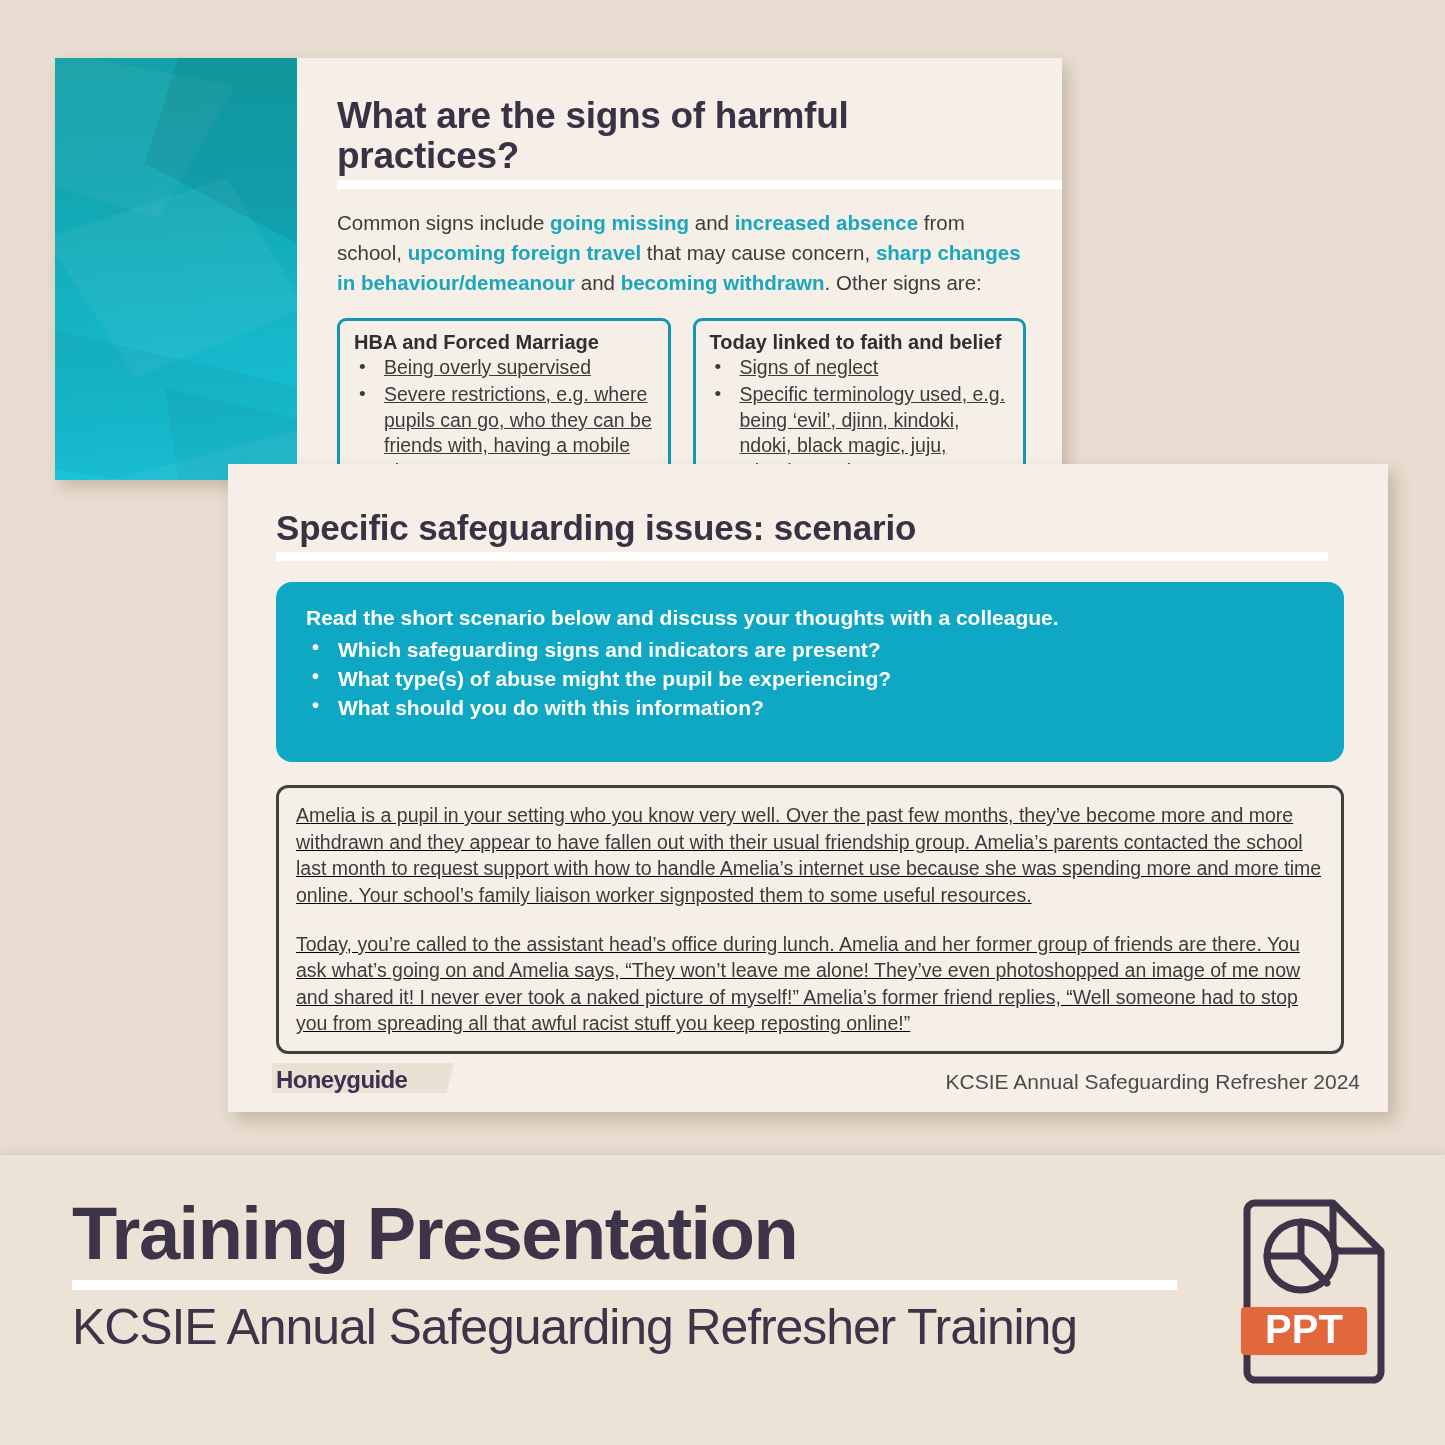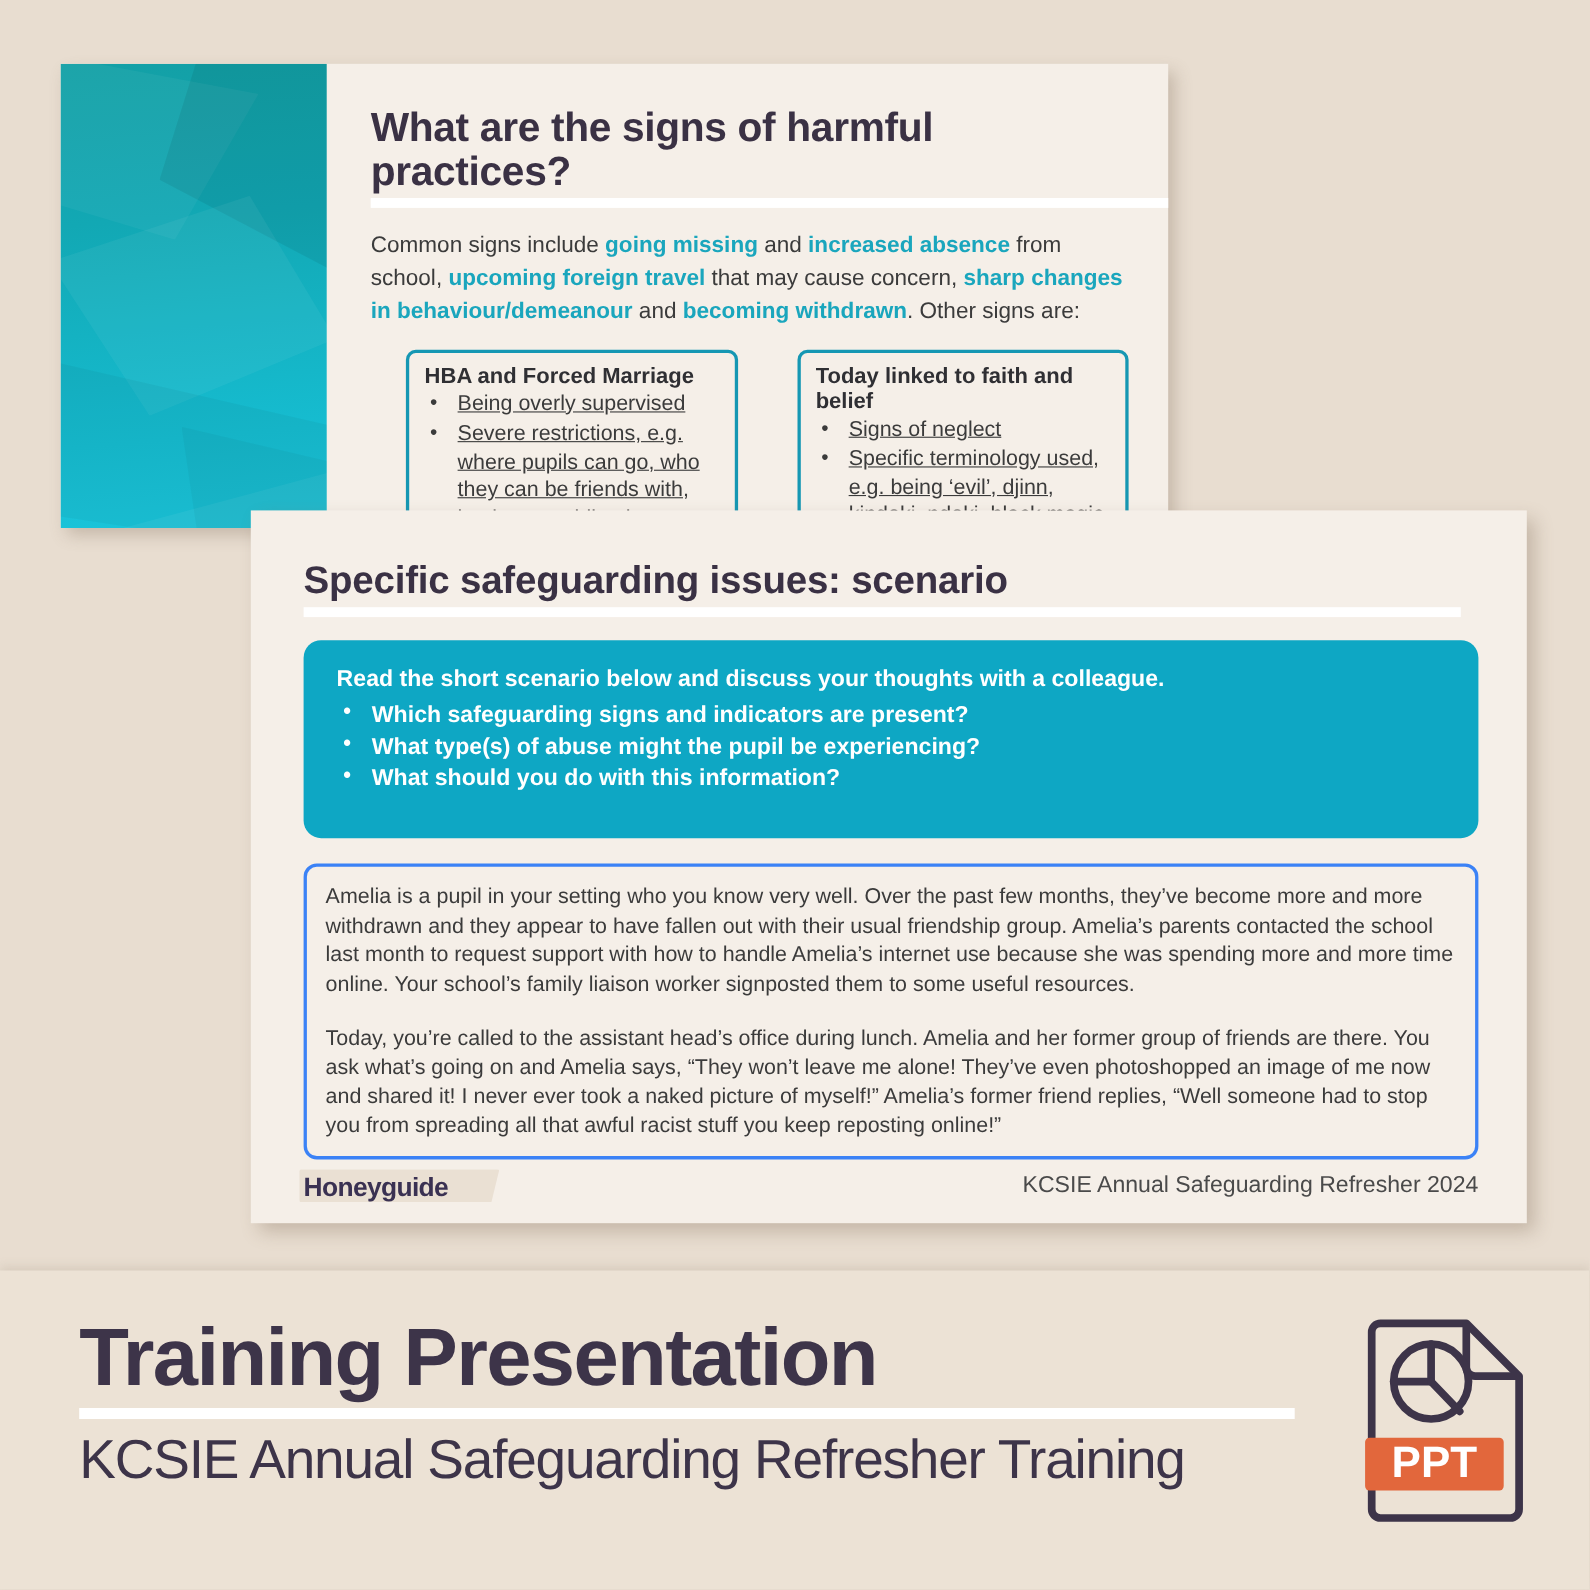--- a/index.html
+++ b/index.html
@@ -57,21 +57,21 @@
   .s1-rule { width:834px; }
 
   .s1-intro {
     margin-top:19px; font-size:20.5px; color:#3b3b3b; line-height:1.46;
   }
   .hl { color:#1aa6bd; font-weight:bold; }
 
   .s1-cards { display:flex; gap:22px; margin-top:20px; }
   .card {
     flex:1; border:3px solid #1597b3; border-radius:9px;
-    background:#f5efe8; padding:10px 12px 10px 14px;margin-left:32px;
+    background:#f5efe8; padding:10px 12px 10px 14px;
   }
   .card-h { font-size:20px; font-weight:bold; color:#2f2f33; margin-bottom:1px; }
   .card ul { list-style:none; }
   .card li {
     font-size:19.5px; color:#3b3b3b; line-height:1.33;
     position:relative; padding-left:30px; margin-top:1px;text-decoration:underline;
   }
   .card li:before {
     content:"\2022"; position:absolute; left:5px; top:-1px; font-size:19px; color:#3b3b3b;
   }
@@ -97,29 +97,29 @@
   .teal-box ul { list-style:none; margin-top:5px; }
   .teal-box li {
     font-size:21px; font-weight:bold; line-height:1.38;
     position:relative; padding-left:32px;
   }
   .teal-box li:before {
     content:"\2022"; position:absolute; left:6px; top:-2px; font-size:20px;
   }
 
   .scenario-box {
-    margin-top:23px; border:3px solid #3b82f6; border-radius:12px;
-    background:#f5efe8; padding:14px 16px 14px 17px;
+    margin-top:23px; border:3px solid #404040; border-radius:12px;
+    background:#f5efe8; padding:14px 16px 14px 17px;text-decoration:underline;
   }
   .scenario-box p { font-size:19.5px; color:#3b3b3b; line-height:1.365; }
   .scenario-box p + p { margin-top:22px; }
 
   .s2-footer {
-    position:absolute; left:48px; right:44px; bottom:18px;
-    display:flex; justify-content:space-between;
+    position:absolute; left:48px; right:28px; bottom:18px;
+    display:flex; align-items:flex-end; justify-content:space-between;
   }
   .logo-wrap { position:relative; }
   .logo-plate {
     position:absolute; left:-4px; top:-3px; width:182px; height:30px;
     background:#eae0d3; border-radius:2px;
     clip-path: polygon(0 0, 100% 0, 96% 100%, 0 100%);
   }
   .logo-text {
     position:relative; font-size:24px; font-weight:bold;
     color:#3a3152; letter-spacing:-0.6px;

